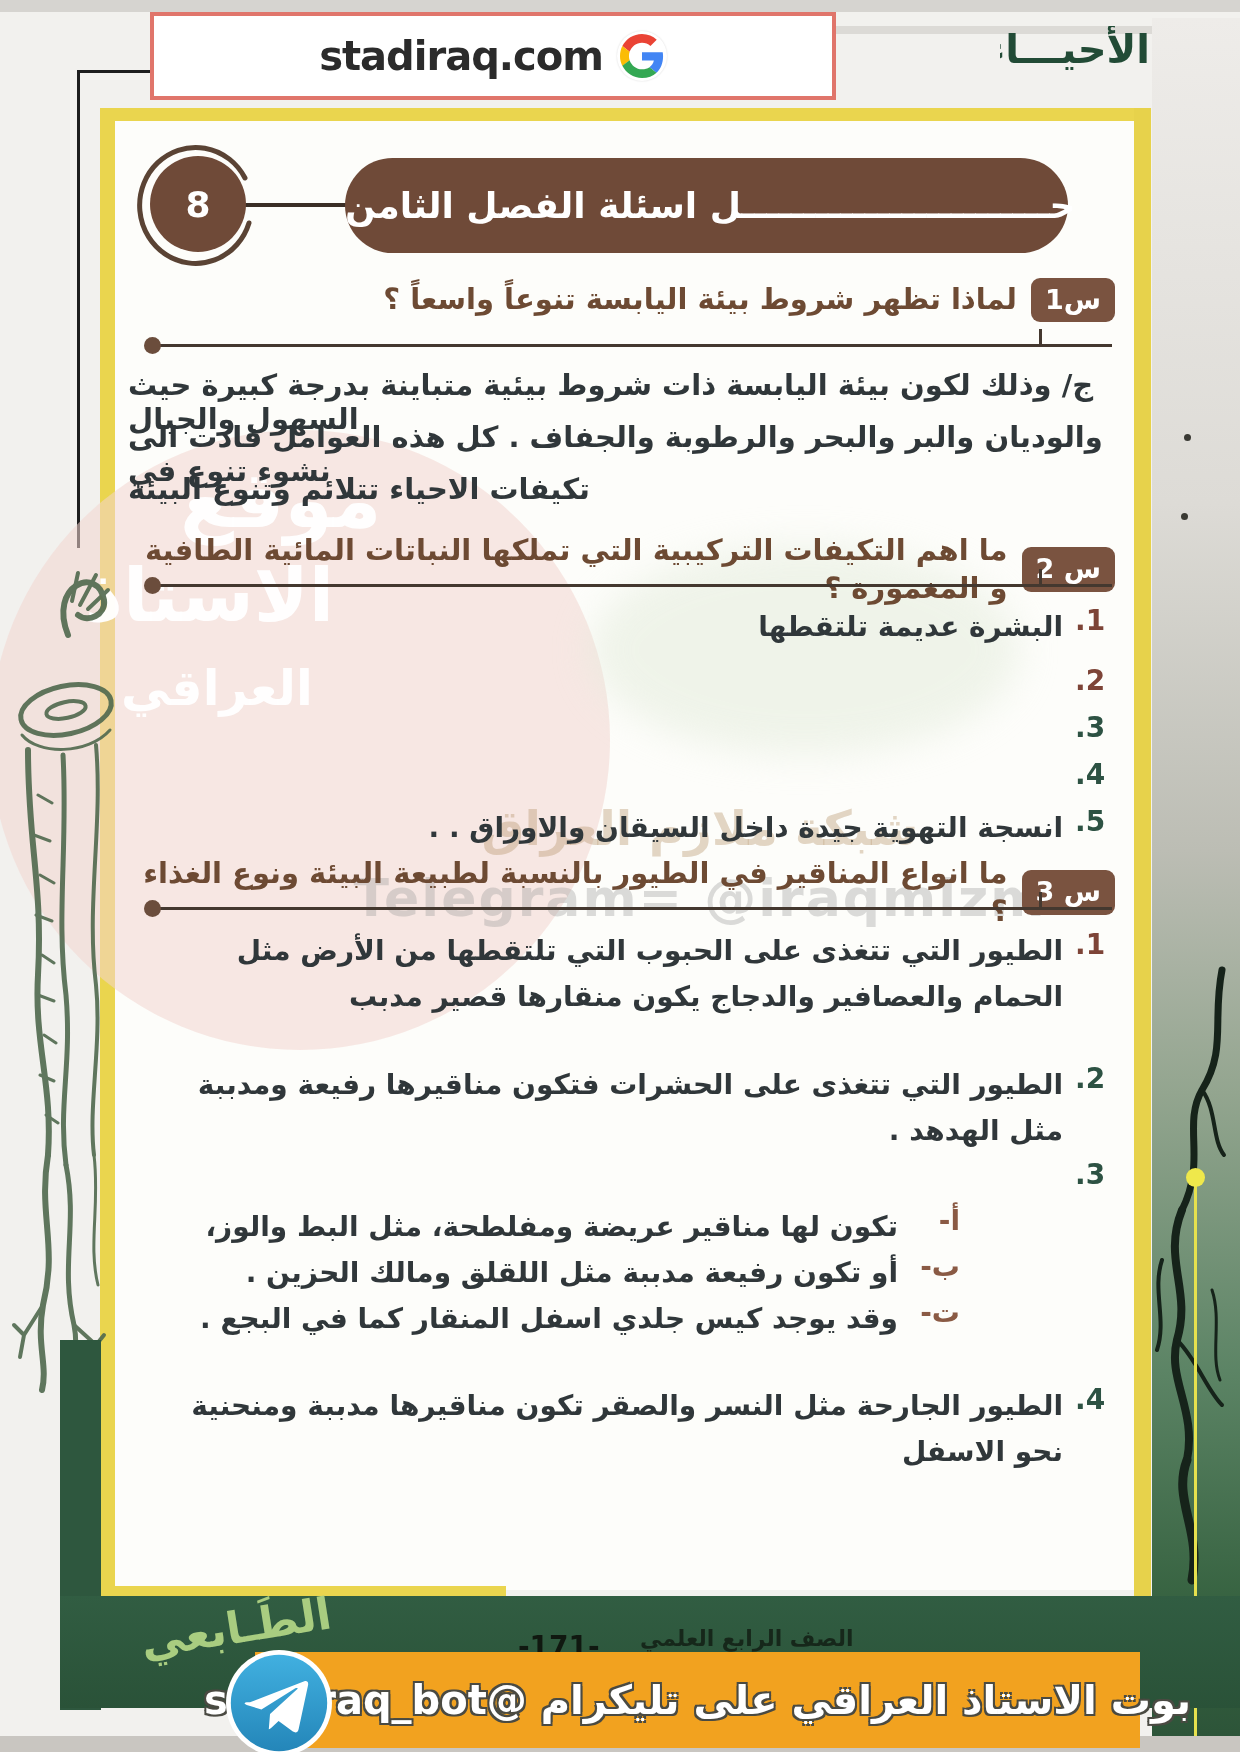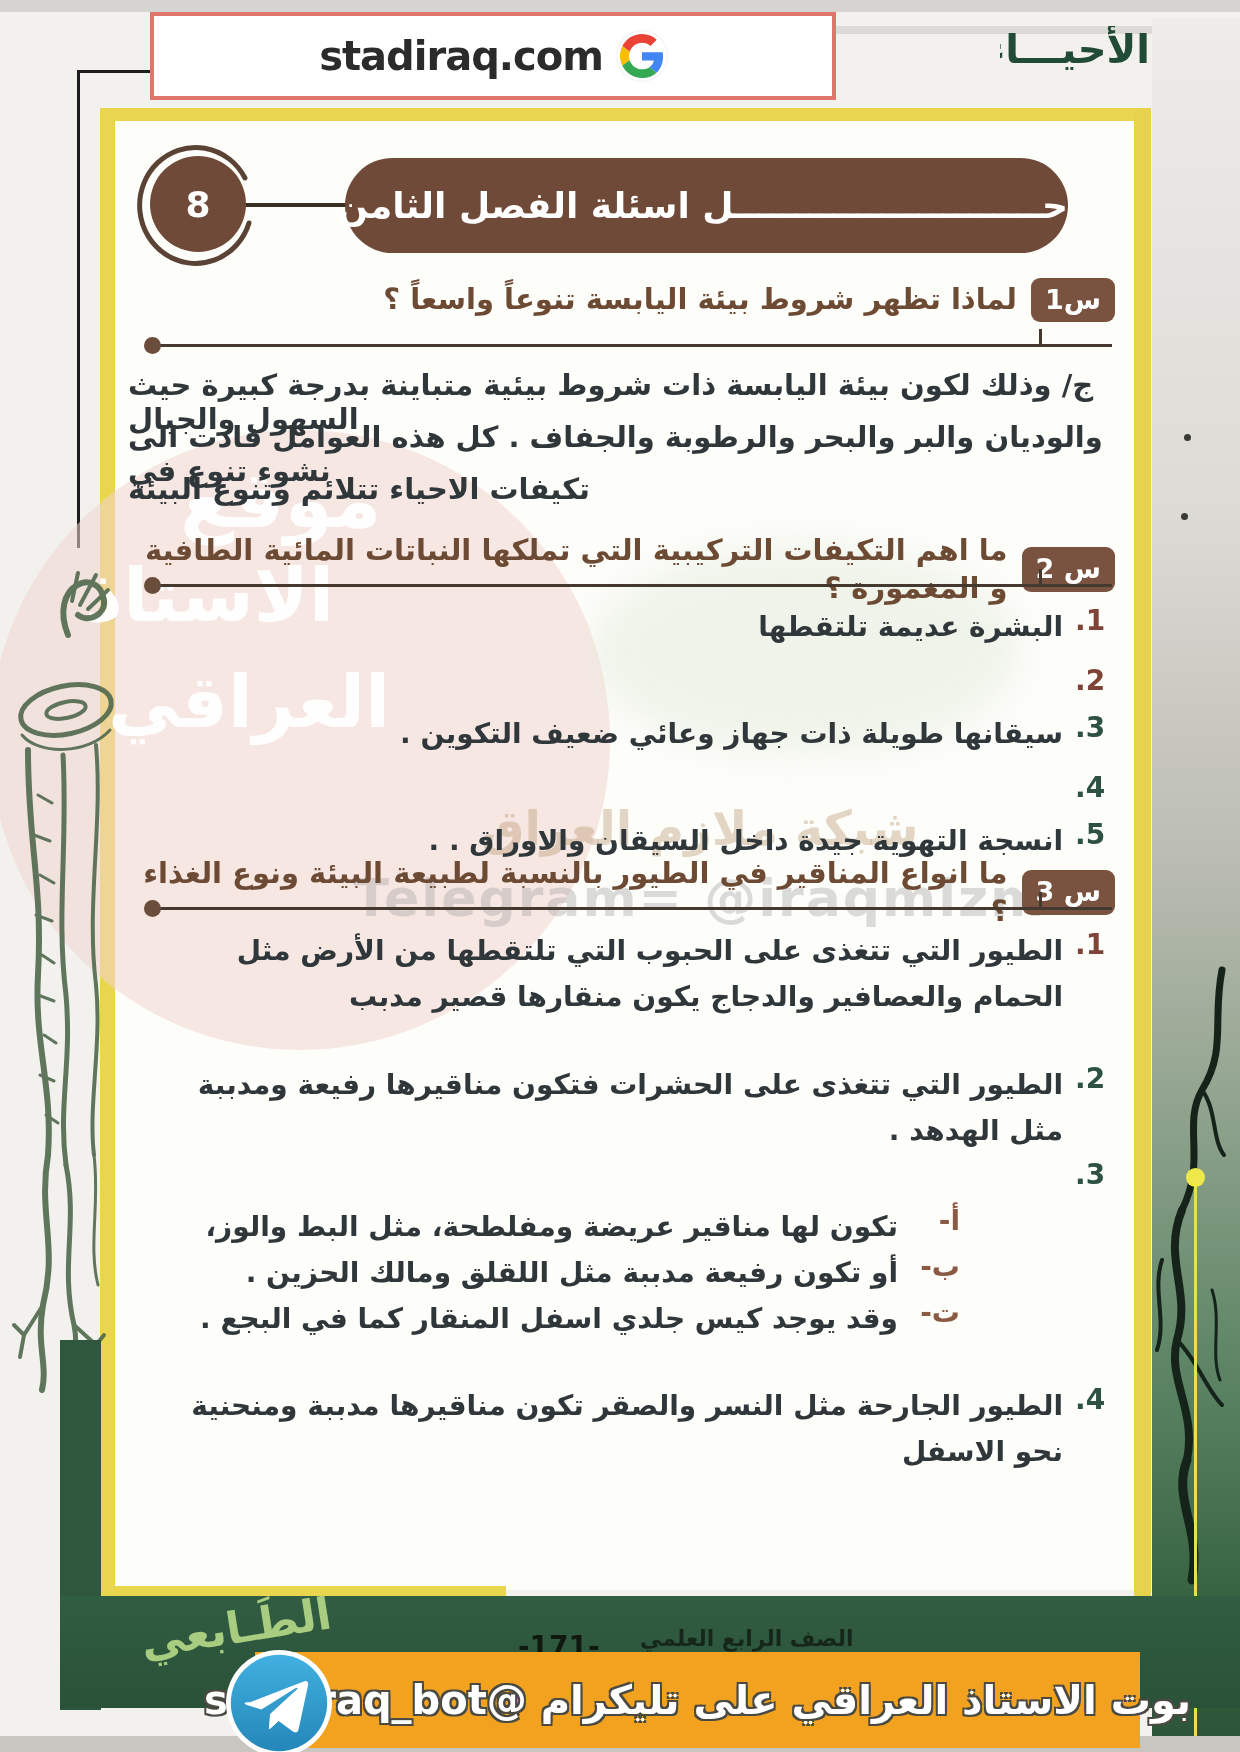--- a/index.html
+++ b/index.html
@@ -31,21 +31,21 @@
     border:4px solid #e0756b;box-sizing:border-box;display:flex;align-items:center;
     justify-content:center;gap:14px;direction:rtl;white-space:nowrap;}
   .site-name-ar{font-size:33px;font-weight:bold;color:#181818;}
   .g-logo{width:50px;height:50px;border-radius:50%;background:#fff;display:flex;
     align-items:center;justify-content:center;box-shadow:0 0 2px rgba(0,0,0,.15);}
   .site-url{font-size:40px;font-weight:bold;color:#2b2b2b;letter-spacing:-1px;}
   .subject{left:1000px;top:26px;width:150px;font-size:40px;font-weight:bold;
     color:#224b36;direction:rtl;white-space:nowrap;overflow:hidden;}
   
   .chap-pill{left:345px;top:158px;width:723px;height:95px;background:#6f4a38;
-    border-radius:48px;display:flex;align-items:center;justify-content:flex-end;}
+    border-radius:48px;display:flex;align-items:center;justify-content:flex-start;}
   .chap-pill span{color:#fff;font-size:36px;font-weight:bold;direction:rtl;white-space:nowrap;}
   .chap-connector{left:243px;top:203px;width:104px;height:4px;background:#3a2e26;}
   .chap-ring{left:133px;top:143px;width:124px;height:128px;}
   .chap-circle{left:150px;top:156px;width:96px;height:96px;border-radius:50%;
     background:#6f4a38;display:flex;align-items:center;justify-content:center;
     color:#fff;font-size:36px;font-weight:bold;}
   
   .wm-circle{left:-10px;top:430px;width:620px;height:620px;border-radius:50%;
     background:rgba(243,214,208,0.55);}
   .wm-word{color:rgba(255,255,255,0.96);font-weight:bold;direction:rtl;}
@@ -116,21 +116,21 @@
 <div class="abs frame-top"></div>
 <div class="abs frame-left"></div>
 <div class="abs frame-right"></div>
 <div class="abs frame-bottom"></div>
 <div class="abs bracket-v"></div>
 <div class="abs bracket-h"></div>
 
 <div class="abs wm-circle"></div>
 <div class="abs wm-word" style="left:180px;top:455px;font-size:78px;">موقع</div>
 <div class="abs wm-word" style="left:85px;top:552px;font-size:74px;">الاستاذ</div>
-<div class="abs wm-word" style="left:108px;top:660px;font-size:72px;">العراقي</div>
+<div class="abs wm-word" style="left:121px;top:660px;font-size:49px;">العراقي</div>
 <div class="abs wm-green-blob"></div>
 <div class="abs wm-net">شبكة ملازم العراق</div>
 <div class="abs wm-tg">Telegram= @iraqmlzm</div>
 
 <svg class="abs" style="left:8px;top:545px;" width="112" height="850" viewBox="0 0 112 850">
   <g stroke="#50694e" fill="none" stroke-linecap="round" opacity="0.9">
     <path d="M60,90 C40,40 90,20 96,55 C98,70 80,78 70,70" stroke-width="6"></path>
     <path d="M72,60 L88,30 M80,64 L100,45 M64,56 L70,28" stroke-width="4"></path>
     <ellipse cx="58" cy="165" rx="46" ry="24" transform="rotate(-12 58 165)" stroke-width="5"></ellipse>
     <ellipse cx="58" cy="165" rx="20" ry="8" transform="rotate(-12 58 165)" stroke-width="4"></ellipse>
@@ -193,21 +193,20 @@
 <div class="abs" style="left:150px;top:604px;width:965px;display:flex;flex-direction:column;gap:14px;">
   <div class="lrow">
     <span class="lnum maroon">1.</span>
     <span class="ltext">البشرة عديمة تلتقطها</span>
   </div>
   <div class="lrow">
     <span class="lnum maroon">2.</span>
   </div>
   <div class="lrow">
     <span class="lnum">3.</span>
-    <span class="ltext">سيقانها طويلة ذات جهاز وعائي ضعيف التكوين .</span>
   </div>
   <div class="lrow">
     <span class="lnum">4.</span>
   </div>
   <div class="lrow">
     <span class="lnum">5.</span>
     <span class="ltext">انسجة التهوية جيدة داخل السيقان والاوراق . .</span>
   </div>
 </div>
 

